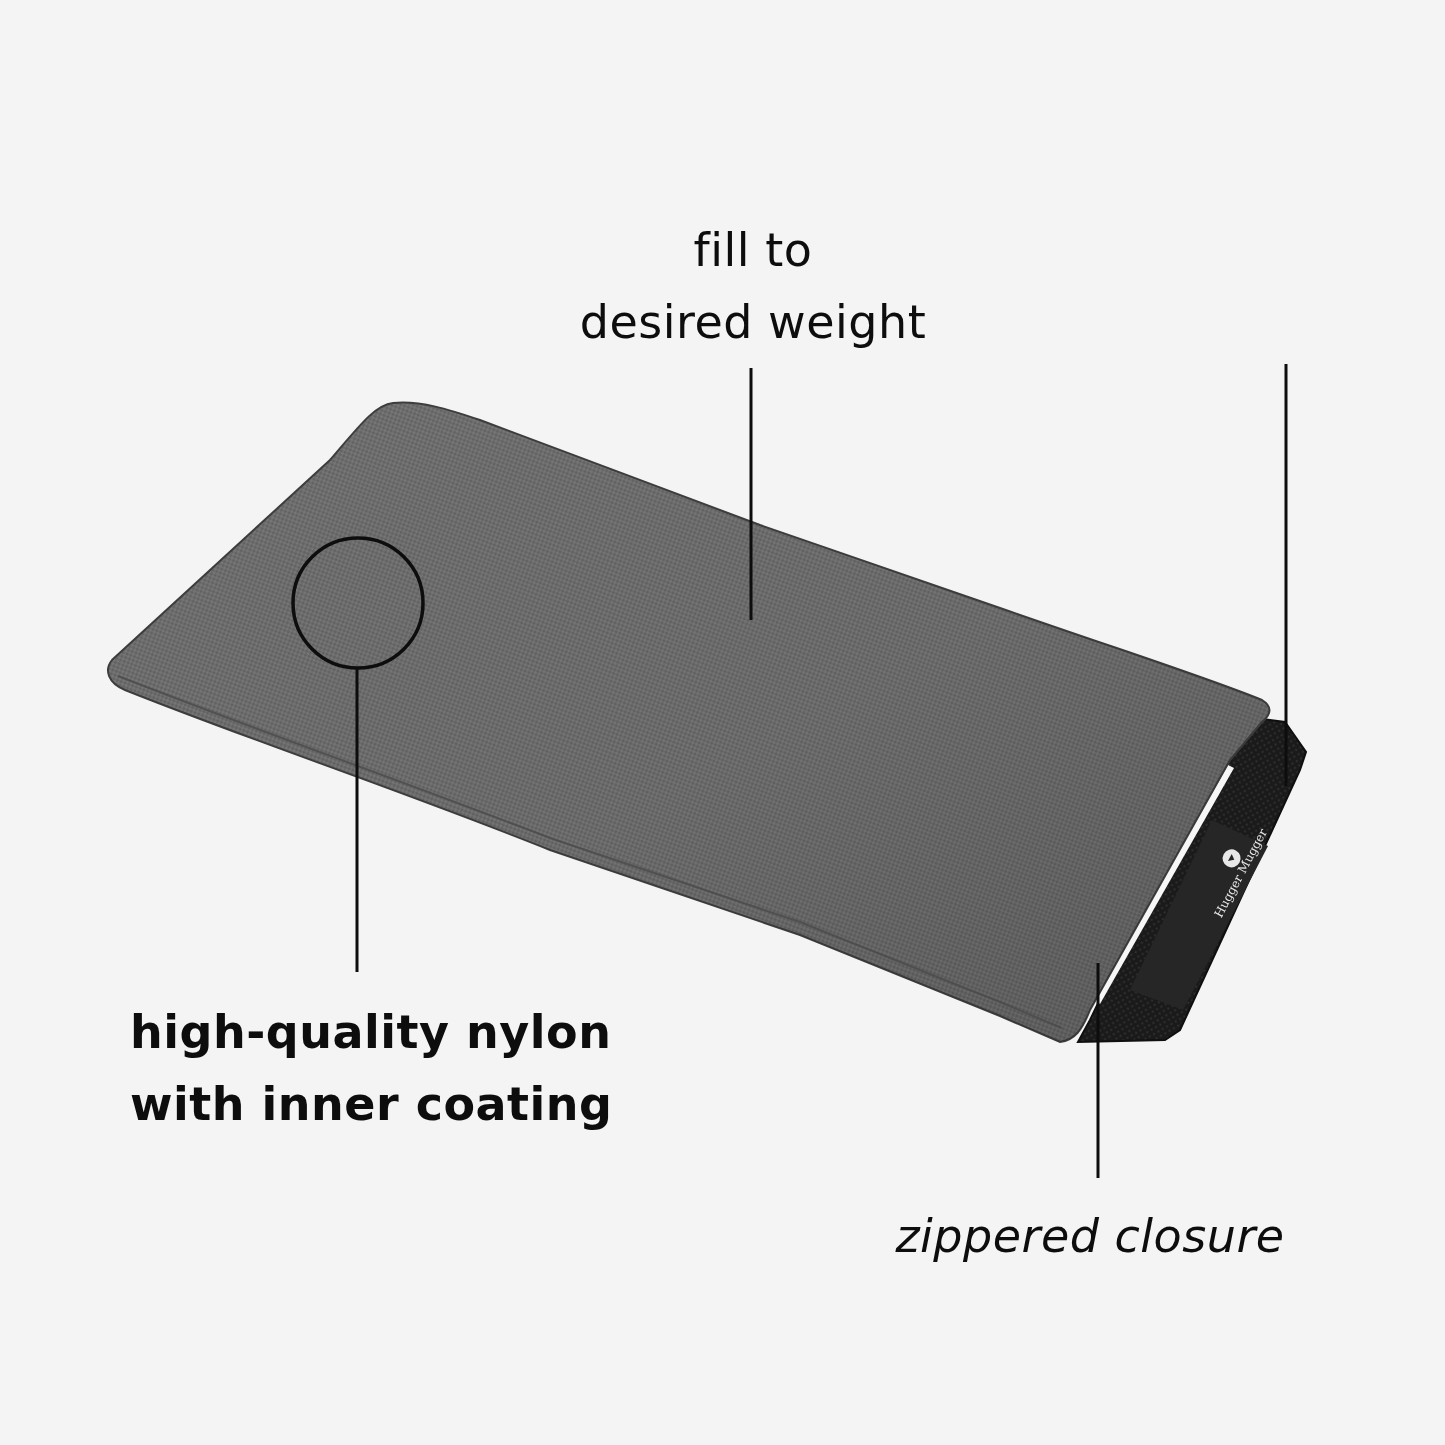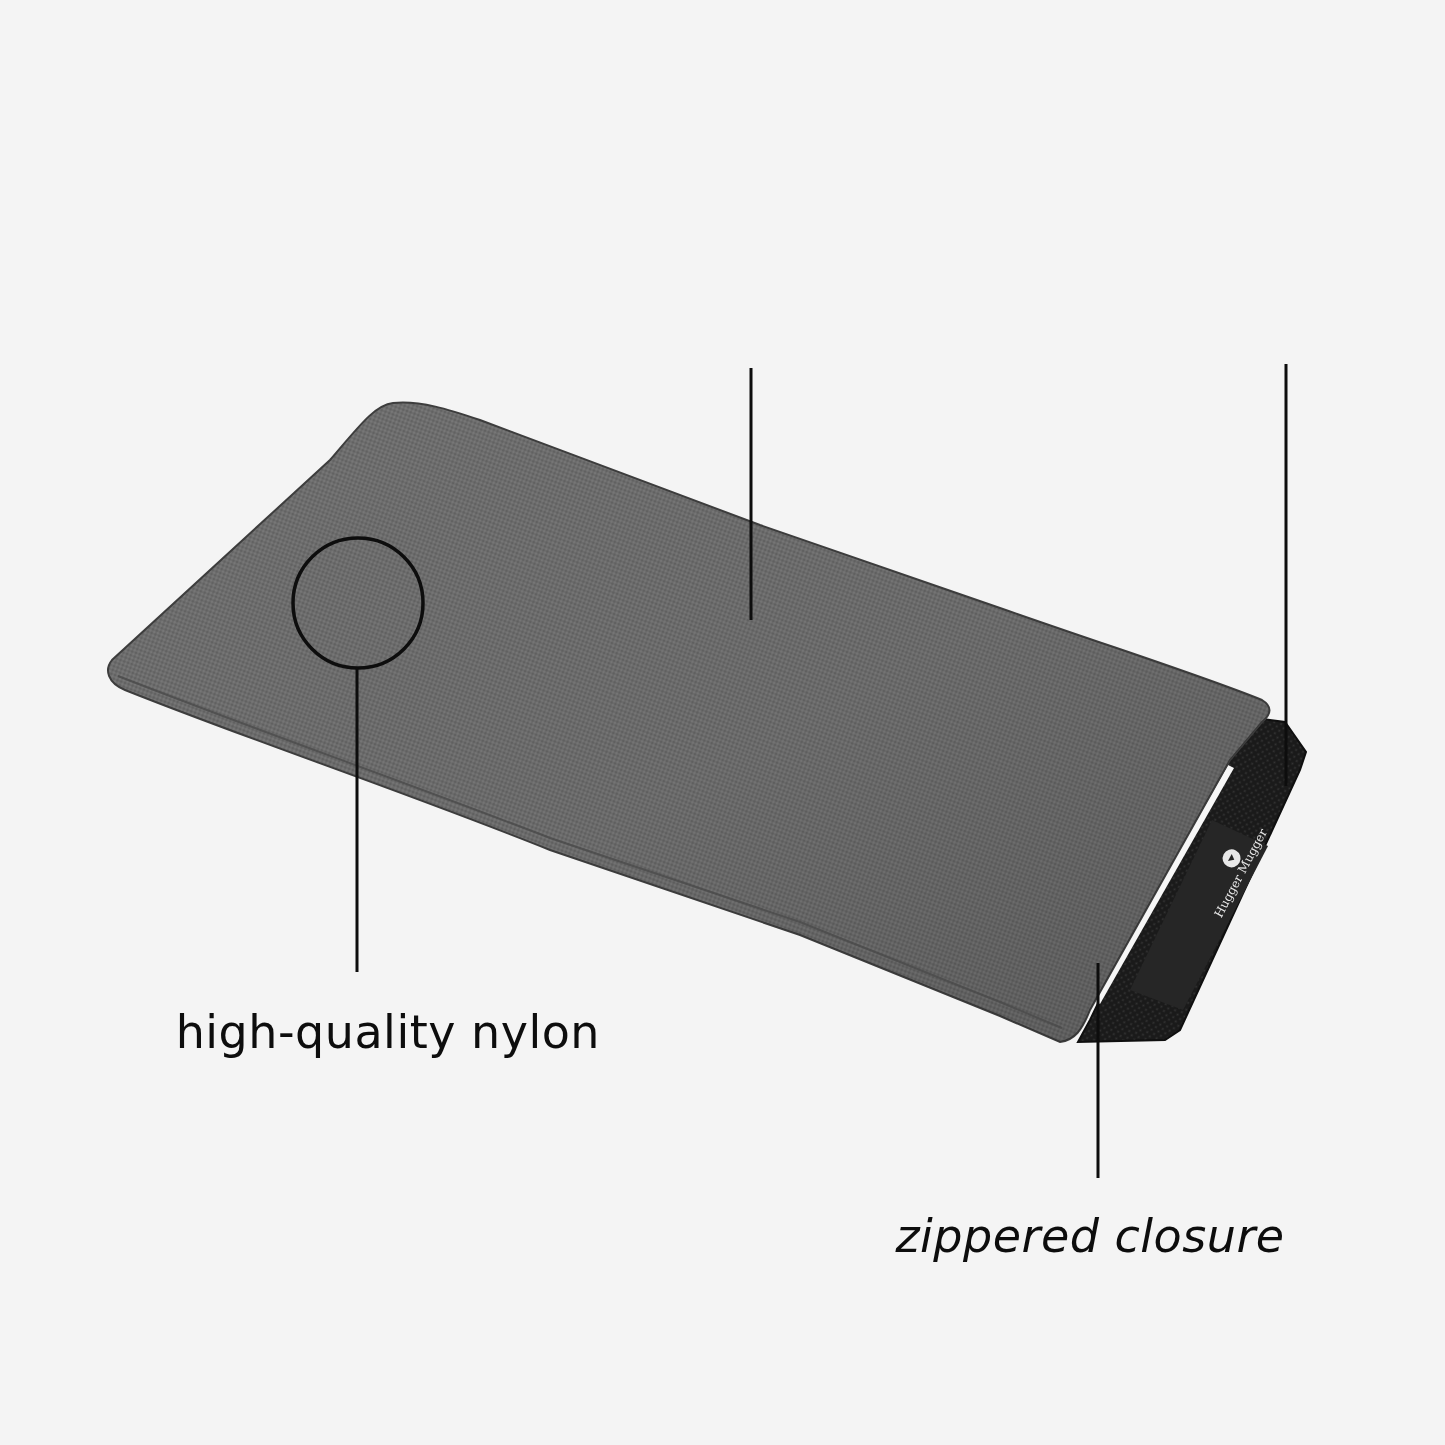--- a/index.html
+++ b/index.html
@@ -17,21 +17,21 @@
       font-size: 46px;
       line-height: 72px;
       letter-spacing: 0.5px;
       text-align: center;
       white-space: nowrap;
       font-weight: 400;
     }
     .label span { display: block; }
     .label-fill { left: 553px; top: 214px; width: 400px; }
     .label-handle { left: 1180px; top: 222px; width: 216px; }
-    .label-nylon { left: 130px; top: 996px; width: 470px; text-align: right; }
+    .label-nylon { left: 130px; top: 996px; width: 470px; text-align: right; font-weight: bold; }
     .label-zipper { left: 880px; top: 1200px; width: 420px; font-style: italic; }
     .label-zipper span { line-height: 72px; }
   </style>
 </head>
 <body>
 
 <div class="stage">
   <svg width="1445" height="1445" viewBox="0 0 1445 1445" xmlns="http://www.w3.org/2000/svg">
     <defs>
       <pattern id="weave" width="4" height="4" patternUnits="userSpaceOnUse" patternTransform="rotate(20)">
@@ -106,24 +106,29 @@
       <line x1="357" y1="668" x2="357" y2="972" stroke="#0d0d0d" stroke-width="3"></line>
     </g>
 
     <line x1="751" y1="368" x2="751" y2="620" stroke="#0d0d0d" stroke-width="3"></line>
 
     <line x1="1286" y1="364" x2="1286" y2="786" stroke="#0d0d0d" stroke-width="3"></line>
 
     <line x1="1098" y1="963" x2="1098" y2="1178" stroke="#0d0d0d" stroke-width="3"></line>
   </svg>
 
+  <div class="label label-fill">
+    <span>fill to</span>
+    <span>desired weight</span>
+  </div>
 
   <div class="label label-handle">
   </div>
 
   <div class="label label-nylon">
     <span>high-quality nylon</span>
+    <span>with inner coating</span>
   </div>
 
   <div class="label label-zipper">
     <span>zippered closure</span>
   </div>
 </div>
 
 </body></html>

